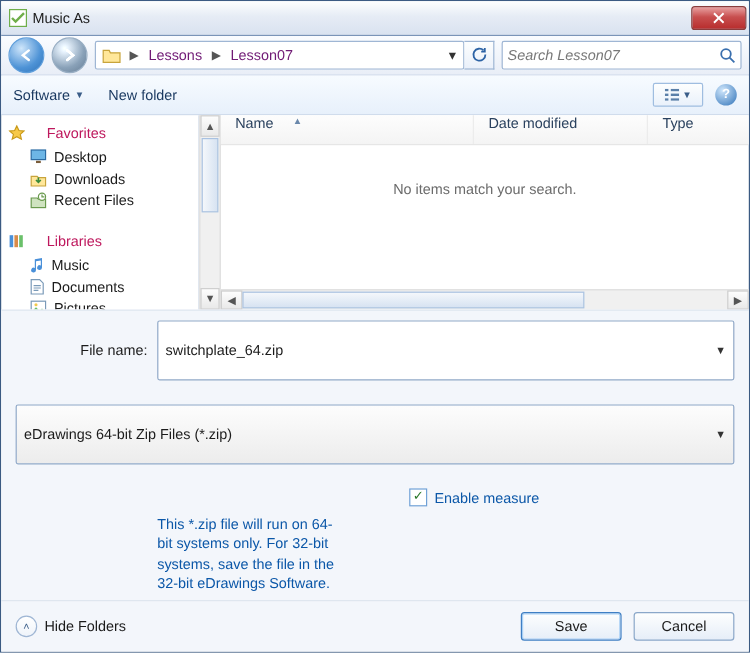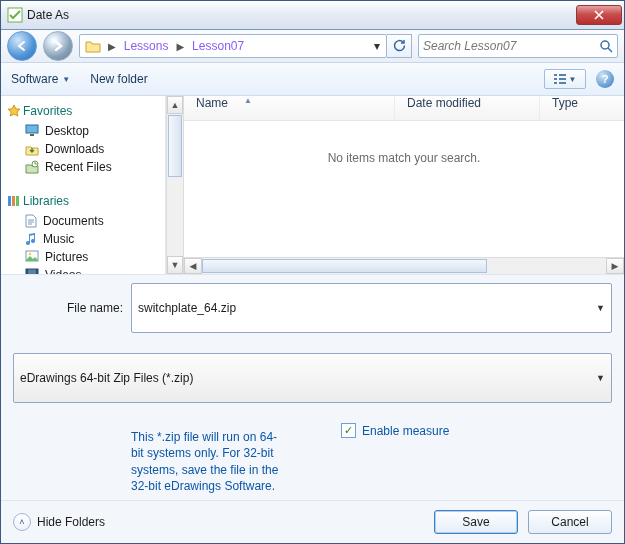--- a/index.html
+++ b/index.html
@@ -7,56 +7,56 @@
 .titlebar{height:28px;background:linear-gradient(#fdfefe,#e6ecf5 45%,#d9e2f0);border-bottom:1px solid #7a94b8;display:flex;align-items:center;padding:0 2px 0 6px}
 .titlebar .ticon{width:16px;height:16px;margin-right:4px;display:flex;align-items:center;justify-content:center}
 .titlebar .title{font-size:12px;color:#1b1b1b}
 .titlebar .spacer{flex:1}
 .closebtn{width:44px;height:18px;border:1px solid #8a3c3c;border-radius:3px;background:linear-gradient(#e9a1a1,#c84f4f 45%,#b82d2d);display:flex;align-items:center;justify-content:center;color:#fff;font-weight:bold;font-size:11px;cursor:default}
 .navrow{height:32px;background:linear-gradient(#fafcff,#e9eef7);border-bottom:1px solid #c9d6e8;display:flex;align-items:center;padding:0 6px;gap:6px}
 .navbtn{width:28px;height:28px;border-radius:50%;border:1px solid #5f9edb;background:radial-gradient(circle at 35% 30%,#cfe6fb,#4e93d6 60%,#2f72b8);display:flex;align-items:center;justify-content:center;color:#fff}
 .navbtn.disabled{filter:grayscale(.7) brightness(1.15)}
 .addrwrap{display:flex;align-items:center;flex:1;height:22px;border:1px solid #9fb6d4;background:#fff;border-radius:2px}
 .addr-folder{width:18px;height:18px;margin:0 4px;display:flex;align-items:center;justify-content:center}
-.crumb{padding:0 6px;height:100%;display:flex;align-items:center;color:#8b5cf6}
+.crumb{padding:0 6px;height:100%;display:flex;align-items:center;color:#701a75}
 .crumbsep{color:#555;font-size:10px;padding:0 2px}
 .addr-dd{width:18px;display:flex;align-items:center;justify-content:center;color:#333}
 .refreshbox{width:24px;height:22px;border:1px solid #9fb6d4;border-left:none;display:flex;align-items:center;justify-content:center;background:linear-gradient(#fdfefe,#eaf0fa);color:#2d63a5}
 .searchbox{width:190px;height:22px;border:1px solid #9fb6d4;background:#fff;display:flex;align-items:center;padding:0 4px;color:#777;font-style:italic;border-radius:2px}
 .searchbox .mag{margin-left:auto;color:#3a6fae;font-style:normal}
 .toolbar{height:32px;background:linear-gradient(#f7fbff,#e7f0fb);border-bottom:1px solid #d0dcec;display:flex;align-items:center;padding:0 10px;gap:20px}
 .tbtn{color:#18375f;display:flex;align-items:center;gap:4px;cursor:default}
 .tdd{font-size:8px;color:#3a5d88}
 .toolbar .right{margin-left:auto;display:flex;align-items:center;gap:10px}
 .viewsel{width:40px;height:18px;border:1px solid #9fbde0;border-radius:2px;background:linear-gradient(#fdfefe,#e9f1fb);display:flex;align-items:center;justify-content:center;gap:3px}
 .helpbtn{width:18px;height:18px;border-radius:50%;background:radial-gradient(circle at 35% 30%,#cfe6fb,#2f72b8);color:#fff;font-weight:bold;display:flex;align-items:center;justify-content:center;font-size:11px}
 .body{flex:1;display:flex;min-height:0}
 .tree{width:165px;border-right:1px solid #e1e7ef;padding:8px 6px;box-sizing:border-box;overflow:hidden}
 .treegroup{margin-bottom:18px}
-.tgtitle{display:flex;align-items:center;gap:2px;color:#0f766e;margin-bottom:4px}
+.tgtitle{display:flex;align-items:center;gap:18px;color:#be185d;margin-bottom:4px}
 .titem{display:flex;align-items:flex-start;gap:6px;padding:2px 0 2px 18px;color:#1b1b1b}
 .vscroll{width:16px;background:#f0f0f0;border-left:1px solid #dcdcdc;border-right:1px solid #dcdcdc;display:flex;flex-direction:column}
 .vscroll .arrow{height:16px;display:flex;align-items:center;justify-content:center;font-size:9px;color:#555;background:linear-gradient(#fdfdfd,#e9e9e9);border:1px solid #cfcfcf;margin:0}
 .vscroll .thumb{background:linear-gradient(90deg,#f4f7fb,#d7e3f2);border:1px solid #a9c2e2;margin:1px}
 .listpane{flex:1;display:flex;flex-direction:column;min-width:0}
 .colhead{height:24px;border-bottom:1px solid #e6e6e6;display:flex;align-items:center;background:linear-gradient(#fdfdfd,#f4f4f4)}
 .ch{padding:0 12px;color:#2b425f;border-right:1px solid #ececec;height:100%;display:flex;gap:16px}
 .ch .asc{font-size:8px;color:#6a88ab}
 .listbody{flex:1;display:flex;align-items:flex-start;justify-content:center;padding-top:30px;color:#6b6b6b}
 .hscroll{height:16px;background:#f0f0f0;border-top:1px solid #dcdcdc;display:flex}
 .hscroll .arrow{width:16px;display:flex;align-items:center;justify-content:center;font-size:9px;color:#555;background:linear-gradient(#fdfdfd,#e9e9e9);border:1px solid #cfcfcf}
 .hscroll .track{flex:1;position:relative}
 .hscroll .thumb{position:absolute;left:0;width:70%;top:1px;bottom:1px;background:linear-gradient(#f4f7fb,#d7e3f2);border:1px solid #a9c2e2}
 .lower{border-top:1px solid #dfe6ef;padding:8px 12px 6px;background:#f3f6fb}
 .frow{display:flex;align-items:center;margin-bottom:20px}
 .flabel{width:110px;text-align:right;padding-right:8px;color:#1b1b1b}
 .field{flex:1;height:22px;border:1px solid #91a9c8;background:#fff;display:flex;align-items:center;padding:13px 6px;color:#1b1b1b;border-radius:2px}
 .field.dd{background:linear-gradient(#fdfdfd,#ececec)}
 .field .caret{margin-left:auto;font-size:9px;color:#333}
-.note{color:#0b57a8;line-height:1.35;width:150px;margin-left:118px;margin-top:6px}
+.note{color:#0b57a8;line-height:1.35;width:150px;margin-left:118px;margin-top:22px}
 .chk{display:flex;align-items:center;gap:6px;color:#0b57a8}
 .chkbox{width:13px;height:13px;border:1px solid #6ea0d6;background:#fff;display:flex;align-items:center;justify-content:center;color:#2d7a2d;font-size:11px;line-height:1}
 .footer{height:42px;border-top:1px solid #dfe6ef;background:#f3f6fb;display:flex;align-items:center;padding:0 12px}
 .hidef{display:flex;align-items:center;gap:6px;color:#1b1b1b}
 .hidef .circ{width:16px;height:16px;border:1px solid #9fb6d4;border-radius:50%;display:flex;align-items:center;justify-content:center;font-size:9px;color:#3a5d88;background:linear-gradient(#fff,#eef3fa)}
 .footer .spacer{flex:1}
 .wbtn{min-width:82px;height:22px;border:1px solid #8aa7c9;border-radius:3px;background:linear-gradient(#fdfefe,#e6eef8);display:flex;align-items:center;justify-content:center;color:#1b1b1b;margin-left:10px;cursor:default}
 .wbtn.primary{border-color:#3f7fc4;box-shadow:0 0 0 1px #a9d0f5 inset}
 svg{display:block}
 </style>
@@ -64,21 +64,21 @@
 <body>
 
 <div class="window">
   <div class="titlebar">
     <span class="ticon">
       <svg width="16" height="16" viewBox="0 0 16 16">
           <rect x="1" y="1" width="14" height="14" fill="#fff" stroke="#6fae4a"></rect>
           <path d="M3 8l3 3 7-7" stroke="#6fae4a" stroke-width="2" fill="none"></path>
         </svg>
     </span>
-    <span class="title">Date As</span>
+    <span class="title">Music As</span>
     <span class="spacer"></span>
     <div class="closebtn">
       <svg width="10" height="10" viewBox="0 0 10 10">
           <path d="M1 1l8 8M9 1l-8 8" stroke="#fff" stroke-width="1.6"></path>
         </svg>
     </div>
   </div>
 
   <div class="navrow">
     <div class="navbtn">
@@ -194,33 +194,33 @@
                 <rect x="1" y="2" width="3" height="10" fill="#4a90d9"></rect>
                 <rect x="5" y="2" width="3" height="10" fill="#d98b4a"></rect>
                 <rect x="9" y="2" width="3" height="10" fill="#6ac06a"></rect>
               </svg>
             </span>
           <span>Libraries</span>
         </div>
         <div class="titem">
             <span>
               <svg width="12" height="14" viewBox="0 0 12 14">
+                <path d="M4 2l6-1v8a2 2 0 1 1-1-1.7V3L5 3.7V11a2 2 0 1 1-1-1.7z" fill="#4a90d9"></path>
+              </svg>
+            </span>
+            <span>Music</span>
+          </div>
+        <div class="titem">
+            <span>
+              <svg width="12" height="14" viewBox="0 0 12 14">
                 <path d="M1 1h7l3 3v9H1z" fill="#fff" stroke="#7a9ab8"></path>
                 <path d="M3 6h6M3 8h6M3 10h4" stroke="#7a9ab8"></path>
               </svg>
             </span>
             <span>Documents</span>
-          </div>
-        <div class="titem">
-            <span>
-              <svg width="12" height="14" viewBox="0 0 12 14">
-                <path d="M4 2l6-1v8a2 2 0 1 1-1-1.7V3L5 3.7V11a2 2 0 1 1-1-1.7z" fill="#4a90d9"></path>
-              </svg>
-            </span>
-            <span>Music</span>
           </div>
         <div class="titem">
             <span>
               <svg width="14" height="12" viewBox="0 0 14 12">
                 <rect x="1" y="1" width="12" height="10" fill="#fff" stroke="#7a9ab8"></rect>
                 <circle cx="5" cy="4" r="1.3" fill="#f2c94c"></circle>
                 <path d="M1 10l4-4 3 3 2-2 3 3v1H1z" fill="#6ac06a"></path>
               </svg>
             </span>
             <span>Pictures</span>

